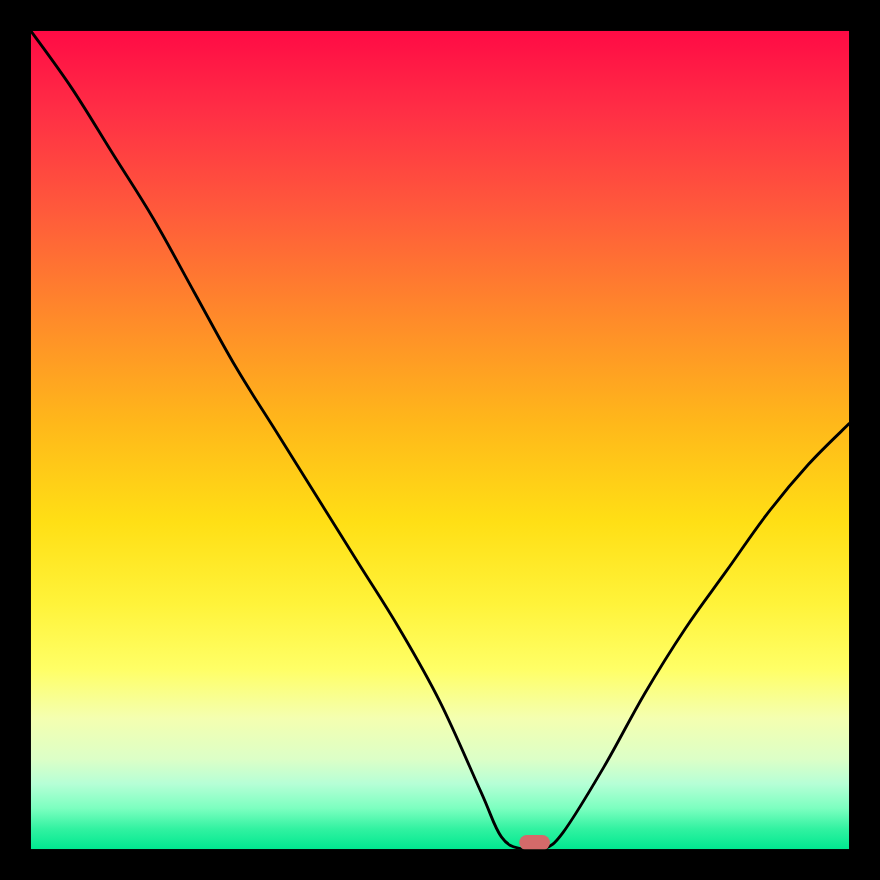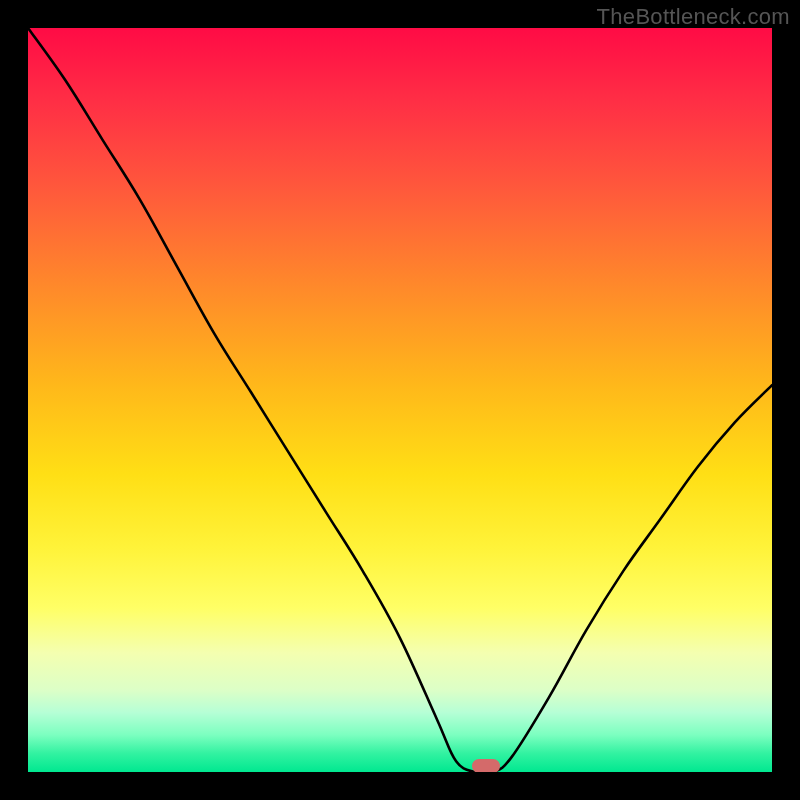--- a/index.html
+++ b/index.html
@@ -69,21 +69,20 @@
     border-radius: 7px;
     background: #d46a6a;
     transform: translate(-50%, -50%);
   }
 </style>
 </head>
 <body>
 
 <div class="frame">
 
-  <div class="watermark">TheBottleneck.com</div>
 
   <div class="plot">
 
     <div class="gradient"></div>
 
     <svg class="curve" viewBox="0 0 744 744" preserveAspectRatio="none">
       <path id="curve-path" fill="none" stroke="#000" stroke-width="2.6" stroke-linecap="round" stroke-linejoin="round" d="M 0.00 0.00 C 6.70 9.37, 23.81 31.99, 37.20 52.08 C 50.59 72.17, 61.01 90.17, 74.40 111.60 C 87.79 133.03, 98.21 148.35, 111.60 171.12 C 124.99 193.89, 135.41 213.97, 148.80 238.08 C 162.19 262.19, 172.61 282.27, 186.00 305.04 C 199.39 327.81, 209.81 343.13, 223.20 364.56 C 236.59 385.99, 247.01 402.65, 260.40 424.08 C 273.79 445.51, 284.21 462.17, 297.60 483.60 C 310.99 505.03, 321.41 520.35, 334.80 543.12 C 348.19 565.89, 358.61 583.30, 372.00 610.08 C 385.39 636.86, 399.16 669.82, 409.20 691.92 C 419.24 714.02, 421.10 723.47, 427.80 732.84 C 434.50 742.21, 439.70 741.99, 446.40 744.00 C 453.10 746.01, 458.30 746.68, 465.00 744.00 C 471.70 741.32, 473.56 742.51, 483.60 729.12 C 493.64 715.73, 507.41 692.37, 520.80 669.60 C 534.19 646.83, 544.61 625.41, 558.00 602.64 C 571.39 579.87, 581.81 563.21, 595.20 543.12 C 608.59 523.03, 619.01 509.79, 632.40 491.04 C 645.79 472.29, 656.21 456.37, 669.60 438.96 C 682.99 421.55, 693.41 409.05, 706.80 394.32 C 720.19 379.59, 737.30 363.82, 744.00 357.12"></path>
     </svg>
 
     <div id="marker" class="marker" style="left: 457.56px; top: 738px;"></div>

